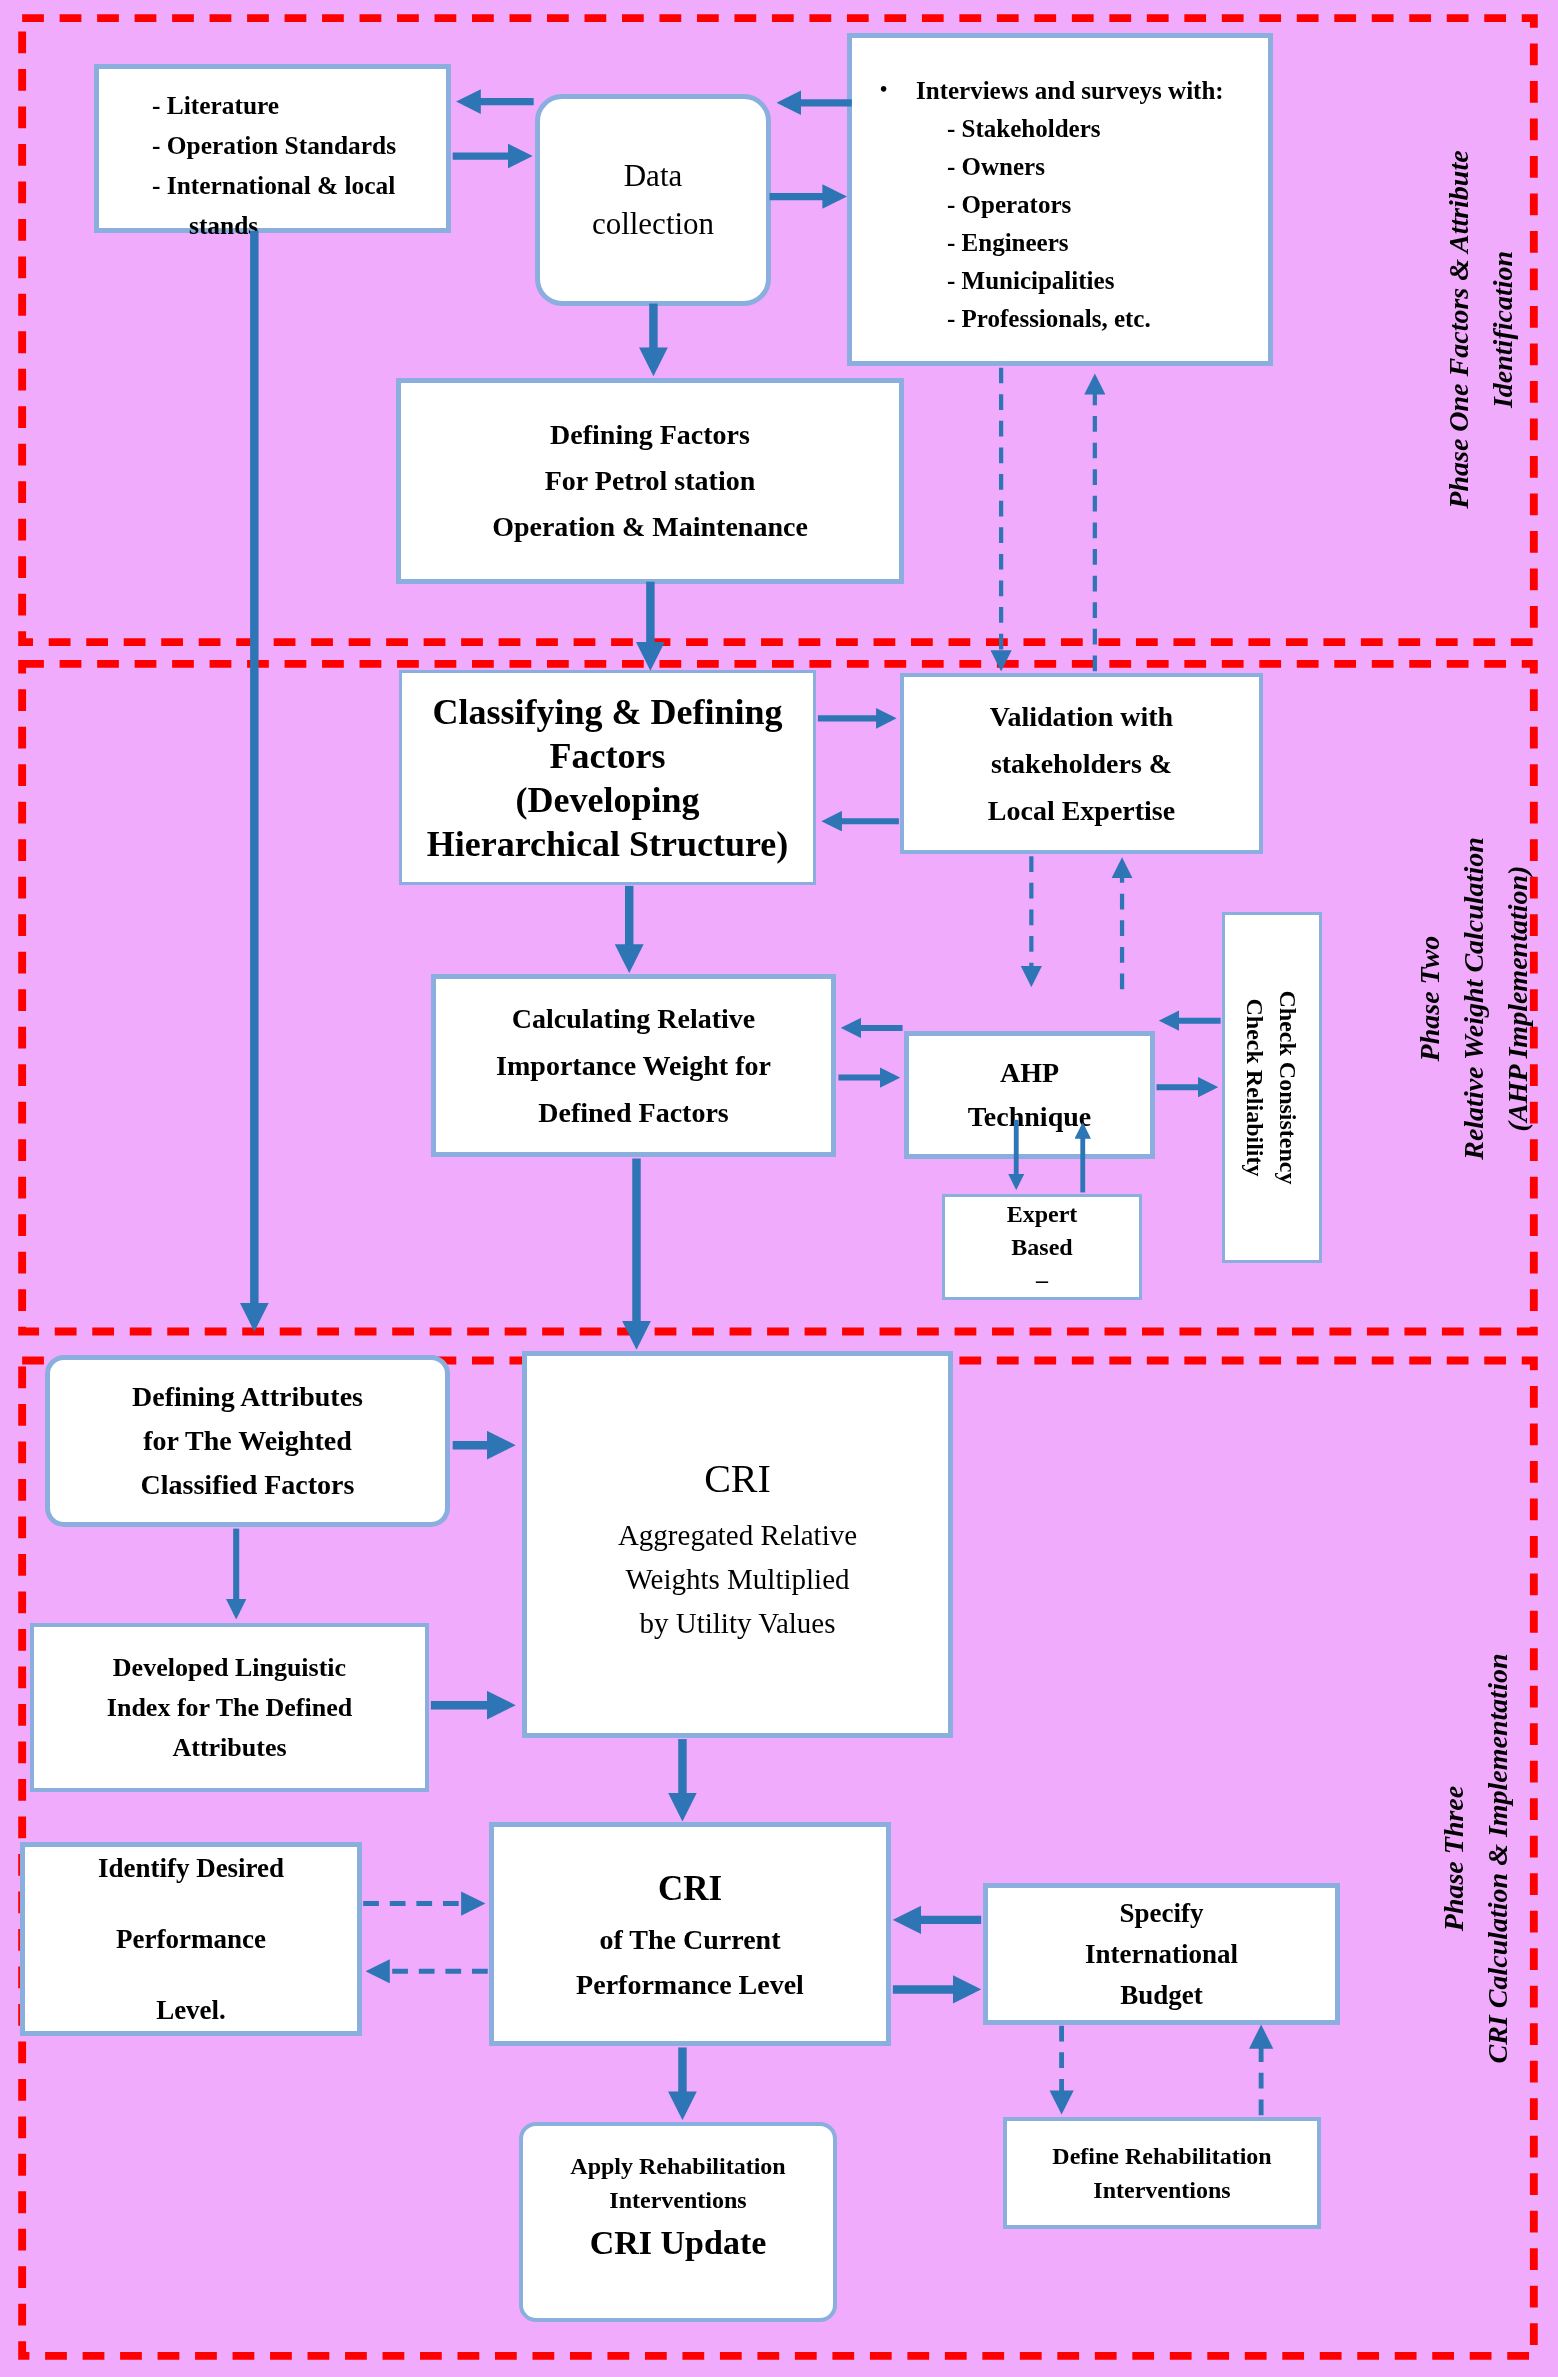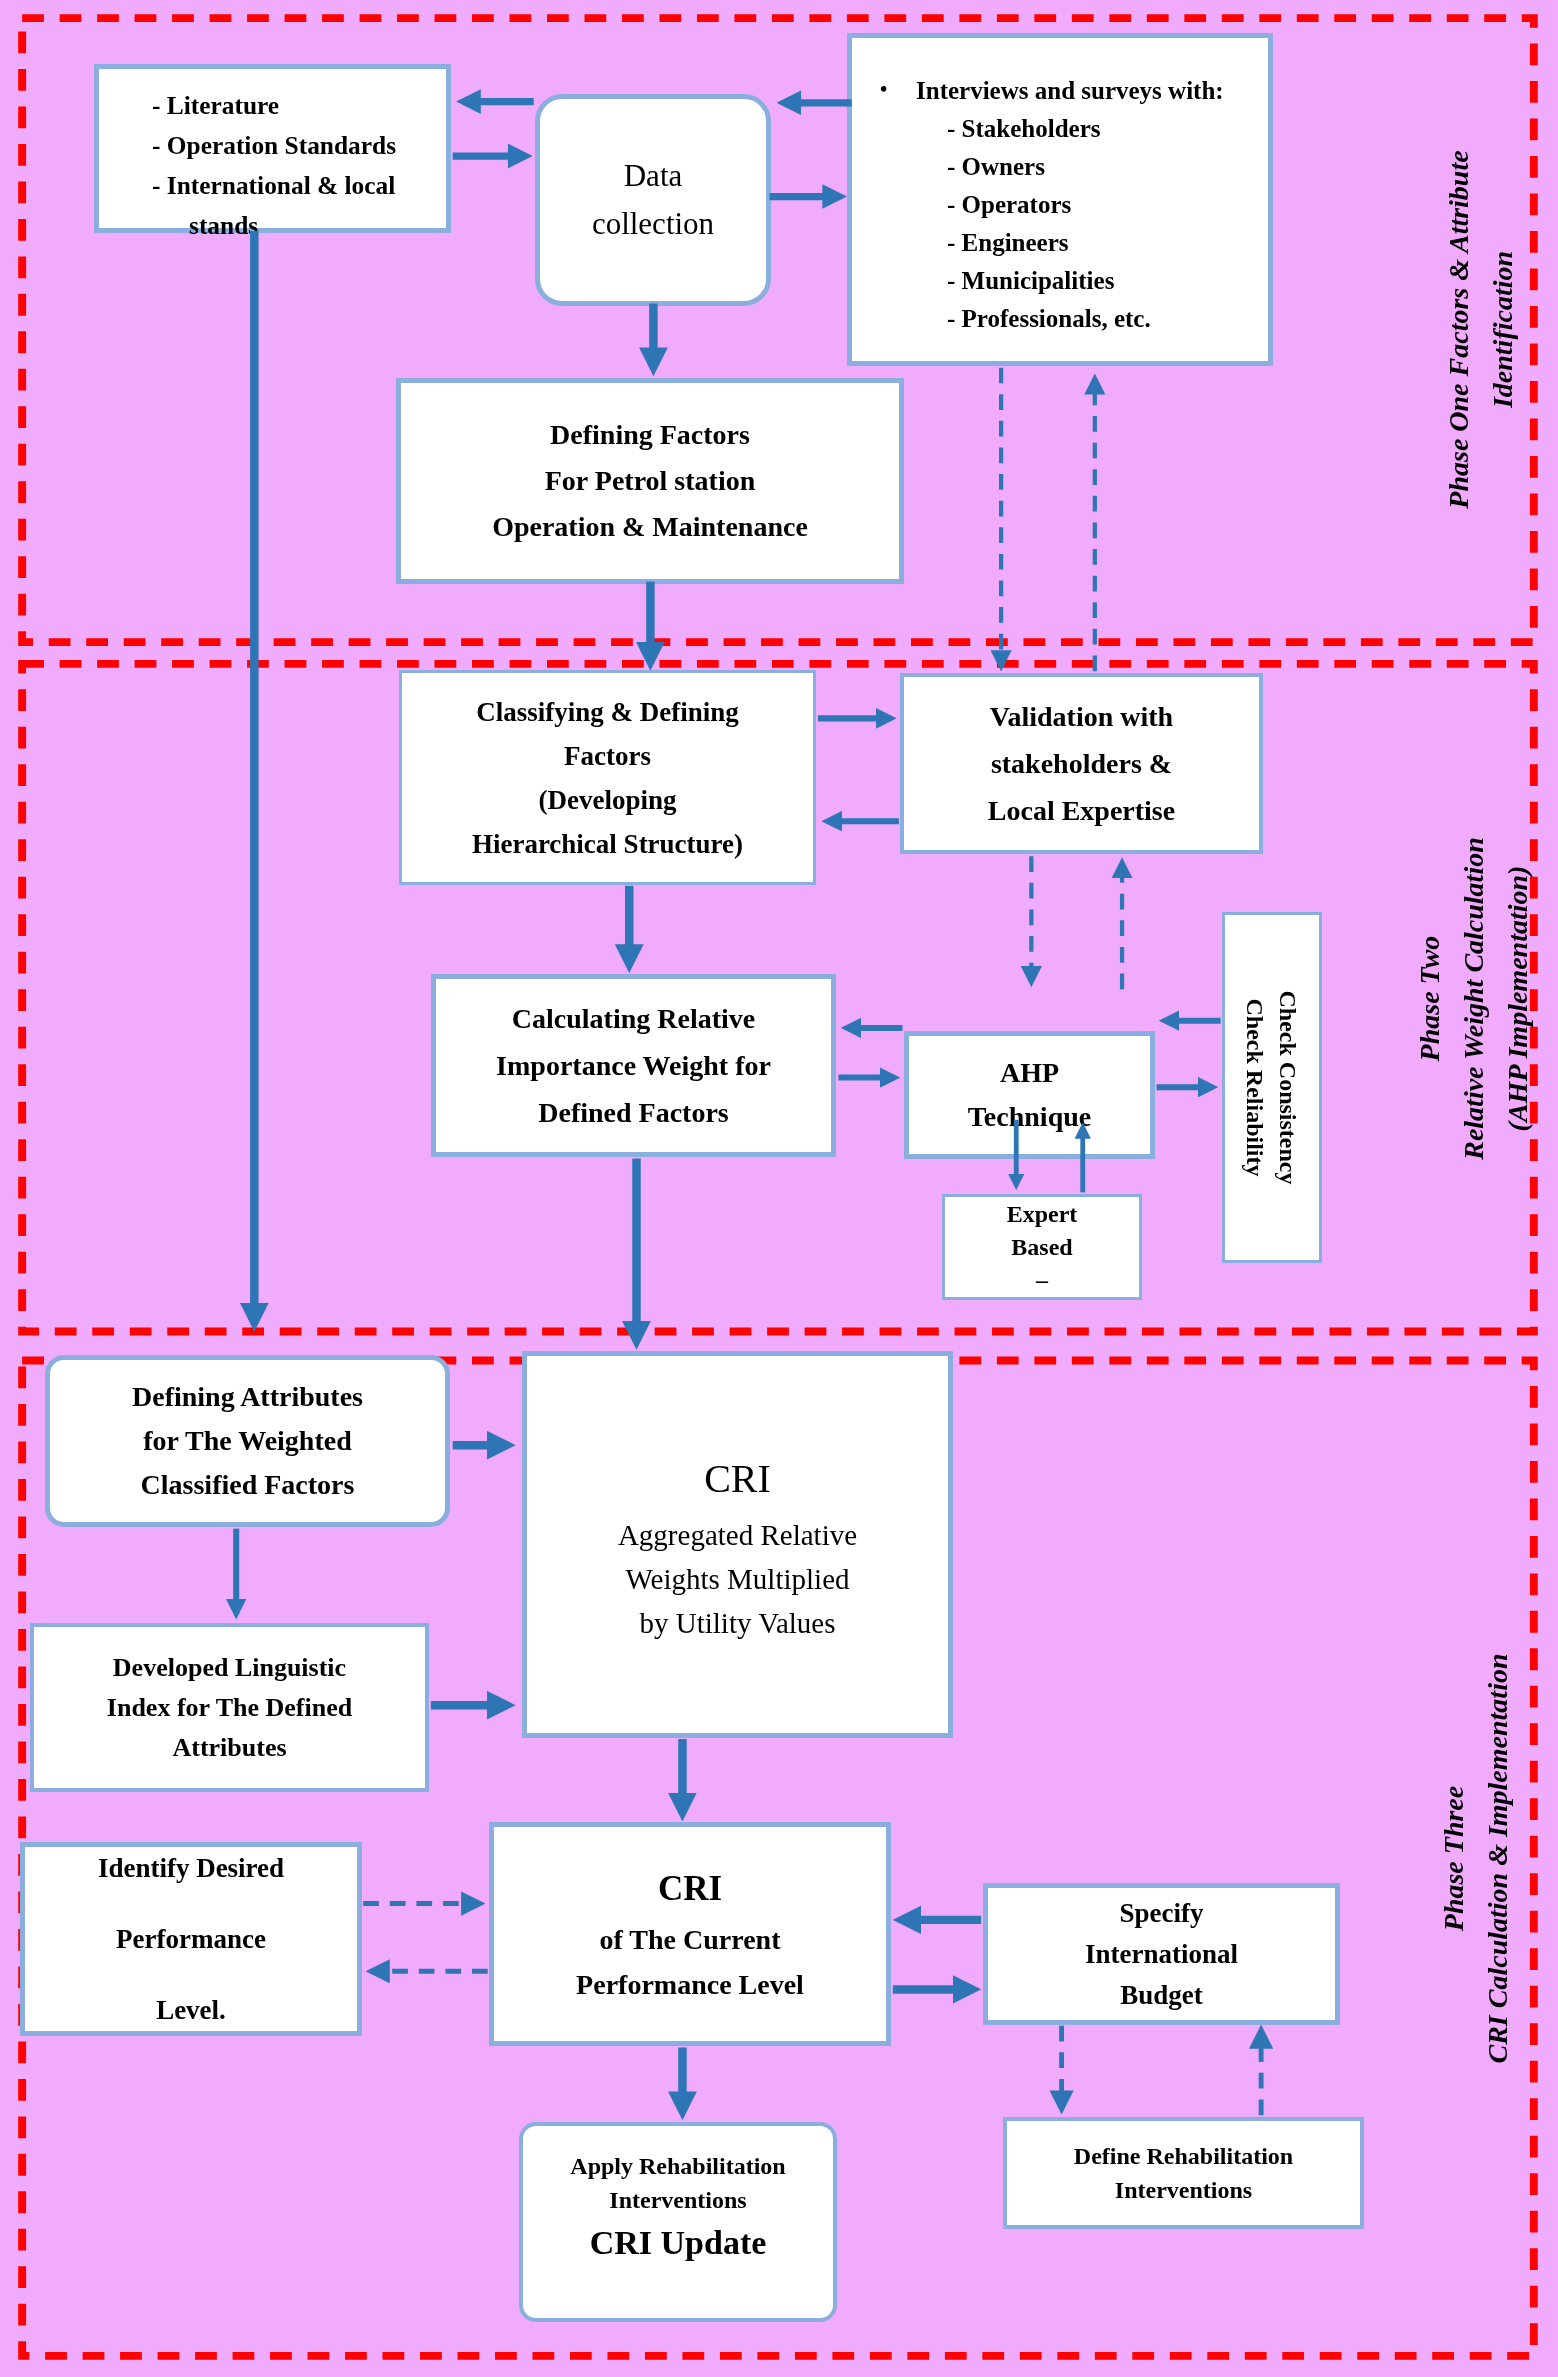--- a/index.html
+++ b/index.html
@@ -17,21 +17,21 @@
   .literature{font-size:25.4px;line-height:40px;align-items:stretch;text-align:left;
               justify-content:flex-start;padding:15.7px 4.8px 0 0;}
   .lit-item{padding-left:90px;text-indent:-37px;}
   .datacollection{font-weight:400;font-size:31px;line-height:48px;border-radius:27px;}
   .interviews{align-items:stretch;text-align:left;justify-content:flex-start;
               padding-top:34px;font-size:25px;line-height:38px;}
   .iv-head{position:relative;padding-left:64px;}
   .blt{position:absolute;left:28px;top:-1.8px;font-size:20.6px;}
   .iv-item{padding-left:126px;text-indent:-31px;}
   .definingfactors{font-size:28px;line-height:46px;}
-  .classifying{font-size:27px;line-height:44px;}
+  .classifying{font-size:36px;line-height:44px;}
   .validation{font-size:28px;line-height:47px;}
   .calculating{font-size:28px;line-height:47px;}
   .ahp{font-size:28px;line-height:44px;margin-top:40px;}
   .expert{font-size:24px;line-height:33px;}
   .defattrs{font-size:28px;line-height:44px;}
   .cribox{font-size:29px;line-height:44px;font-weight:400;}
   .cri-title{font-size:40px;line-height:68px;font-weight:400;}
   .linguistic{font-size:26px;line-height:40px;}
   .identify{font-size:27px;line-height:47px;}
   .cricurrent{font-size:28px;line-height:45px;}
@@ -173,21 +173,21 @@
     <div>of The Current</div>
     <div>Performance Level</div>
   </div>
 
   <div class="box budget" style="left:983px;top:1883px;width:357px;height:142px;">
     <div>Specify</div>
     <div>International</div>
     <div>Budget</div>
   </div>
 
-  <div class="box definterv b7" style="left:1003px;top:2117px;width:361px;height:112px;text-align:center;">
+  <div class="box definterv b7" style="left:1003px;top:2117px;width:318px;height:112px;text-align:center;">
     <div>Define Rehabilitation</div>
     <div>Interventions</div>
   </div>
 
   <div class="box apply b7" style="left:519px;top:2122px;width:318px;height:200px;">
     <div>Apply Rehabilitation</div>
     <div>Interventions</div>
     <div class="apply-em">CRI Update</div>
   </div>
 

